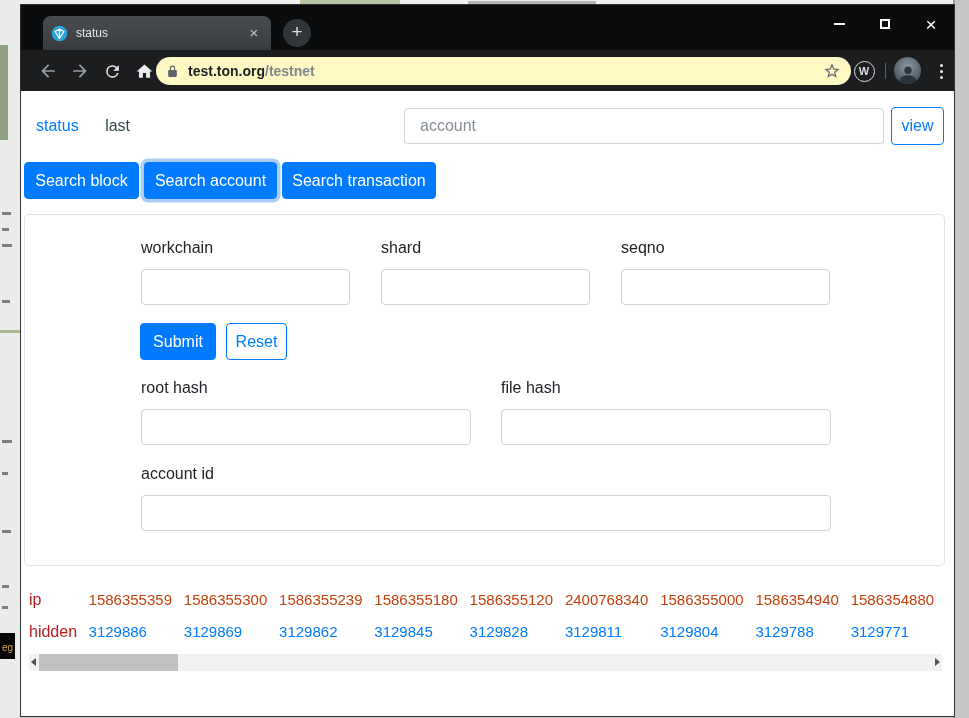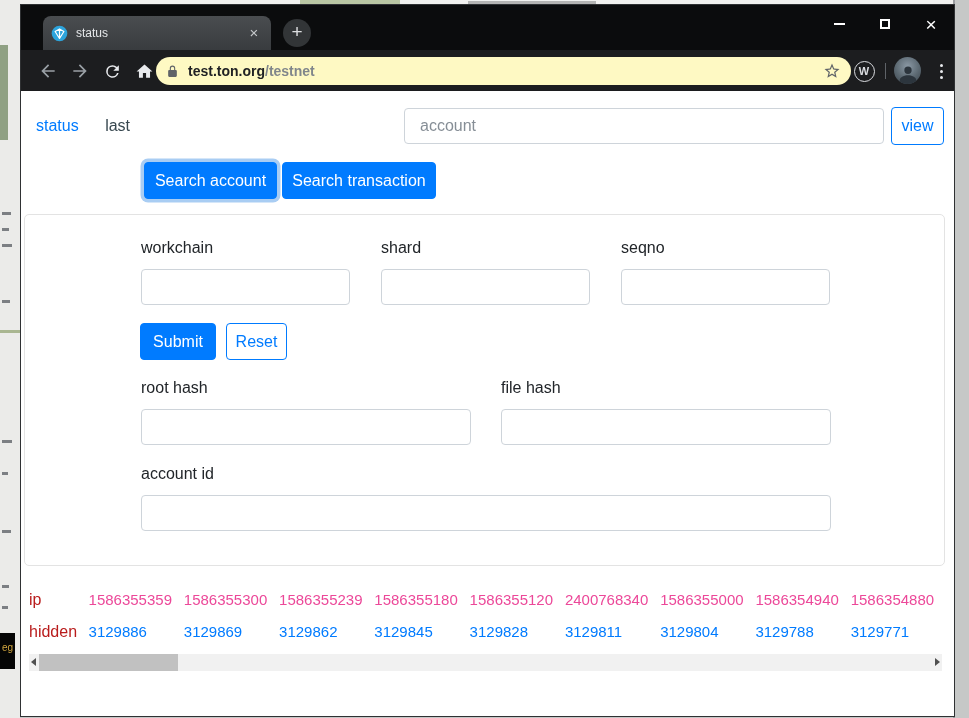--- a/index.html
+++ b/index.html
@@ -7,21 +7,21 @@
           font-family:"Liberation Sans",sans-serif;background:#c6c8c7;}
 
   
   .bg-top{position:absolute;left:0;top:0;width:969px;height:5px;background:#f1f1ef;}
   .bg-top .frag-green{position:absolute;left:300px;top:0;width:100px;height:5px;background:#b9c6a3;}
   .bg-top .frag-text{position:absolute;left:468px;top:1px;width:128px;height:3px;background:#9a9a9a;opacity:.7;}
   .bg-left{position:absolute;left:0;top:0;width:20px;height:718px;background:#ebebe9;}
   .bg-left .green-a{position:absolute;left:0;top:45px;width:8px;height:95px;background:#8fa083;}
   .bg-left .green-b{position:absolute;left:0;top:330px;width:20px;height:3px;background:#a9b691;}
   .bg-left .mark{position:absolute;background:#7c7f83;height:3px;}
-  .badge-black{position:absolute;left:0;top:633px;width:15px;height:36px;background:#050505;
+  .badge-black{position:absolute;left:0;top:633px;width:15px;height:26px;background:#050505;
                color:#cfa43e;font-size:10px;line-height:30px;text-align:center;overflow:hidden;}
   .bg-right{position:absolute;right:0;top:0;width:14px;height:718px;background:#c6c8c7;border-left:2px solid #9b9da0;}
 
   
   .window{position:absolute;left:20px;top:4px;width:935px;height:713px;background:#ffffff;
           border:1px solid #2f3133;box-sizing:border-box;}
 
   
   .titlebar{position:absolute;left:0;top:0;width:100%;height:45px;background:#0b0c0d;}
   .tab{position:absolute;left:22px;top:11px;width:228px;height:34px;
@@ -83,21 +83,21 @@
   .submit-btn{position:absolute;left:115px;top:108px;width:76px;height:37px;background:#007bff;
               border:1px solid #007bff;border-radius:4px;color:#fff;font-size:16px;
               font-family:"Liberation Sans",sans-serif;cursor:pointer;}
   .reset-btn{position:absolute;left:201px;top:108px;width:61px;height:37px;background:#fff;
              border:1px solid #007bff;border-radius:4px;color:#007bff;font-size:16px;
              font-family:"Liberation Sans",sans-serif;cursor:pointer;}
 
   .data-table{position:absolute;left:8px;top:500px;width:917px;}
   .t-row{display:flex;align-items:baseline;height:32px;}
   .t-label{width:60px;font-size:16px;color:#b91c1c;}
-  .t-cell{width:96px;font-size:15px;color:#ec4899;white-space:nowrap;}
+  .t-cell{width:96px;font-size:15px;color:#c2410c;white-space:nowrap;}
   .t-link{width:96px;font-size:15px;color:#007bff;white-space:nowrap;cursor:pointer;text-decoration:none;}
 
   .hscroll{position:absolute;left:8px;top:563px;width:913px;height:17px;background:#f1f1f1;}
   .sb-thumb{position:absolute;left:10px;top:0;width:139px;height:17px;background:#c1c1c1;}
   .sb-arrow{position:absolute;top:4px;width:0;height:0;border-top:4.5px solid transparent;border-bottom:4.5px solid transparent;}
   .sb-left{left:2px;border-right:5px solid #505050;}
   .sb-right{right:2px;border-left:5px solid #505050;}
 </style>
 </head>
 <body>
@@ -199,20 +199,21 @@
     <div class="page">
 
       <div class="nav-links">
         <a class="link-status">status</a>
         <a class="link-last">last</a>
       </div>
 
       <input class="account-input" type="text" placeholder="account" style="">
       <button class="view-btn">view</button>
 
+      <button class="btn-primary btn-block">Search block</button>
       <button class="btn-primary btn-account">Search account</button>
       <button class="btn-primary btn-transaction">Search transaction</button>
 
       <div class="card">
         <span class="f-label" style="left:116px;top:24px;">workchain</span>
         <span class="f-label" style="left:356px;top:24px;">shard</span>
         <span class="f-label" style="left:596px;top:24px;">seqno</span>
         <input class="f-input" style="left: 116px; top: 54px; width: 209px;">
         <input class="f-input" style="left: 356px; top: 54px; width: 209px;">
         <input class="f-input" style="left: 596px; top: 54px; width: 209px;">

